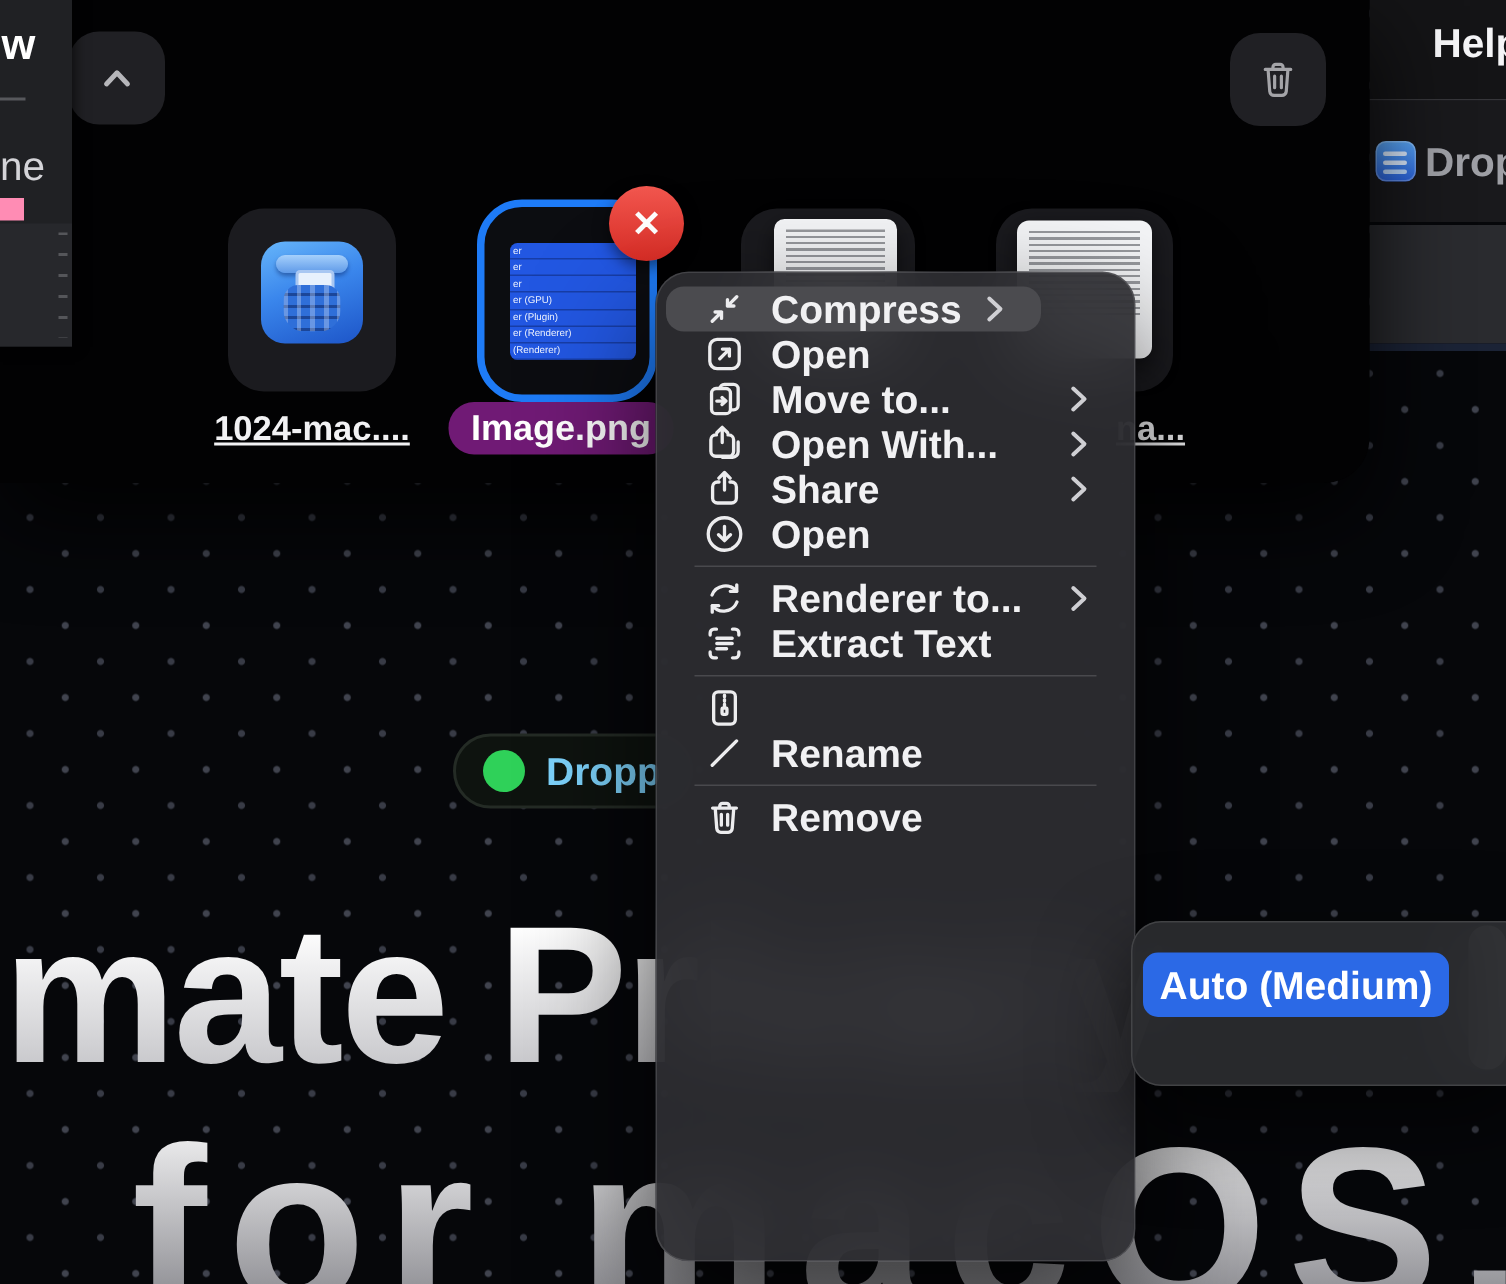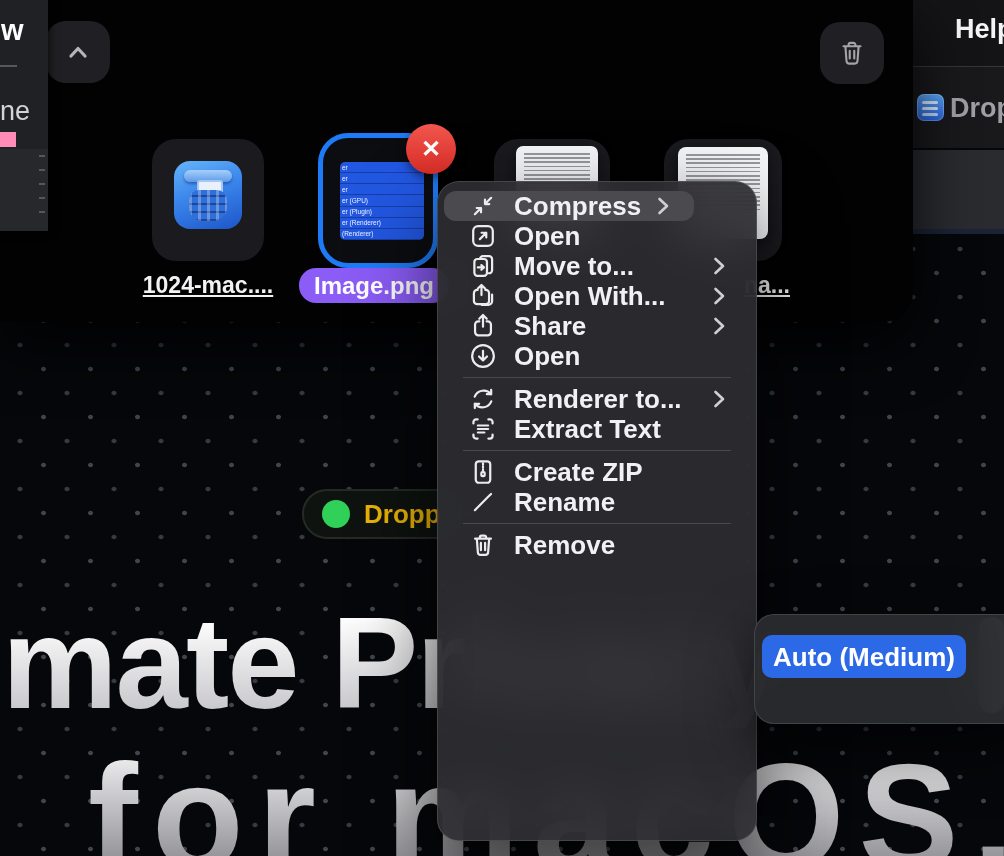--- a/index.html
+++ b/index.html
@@ -55,21 +55,21 @@
   .lbl4{left:744px;top:272px;}
   .sel-ring{position:absolute;left:318px;top:133px;width:120px;height:135px;border-radius:30px;
        border:5px solid #1e7bf7;background:#0c0d11;box-sizing:border-box;}
   .shot{position:absolute;left:17px;top:24px;width:84px;height:78px;border-radius:5px;background:#2257e2;
        overflow:hidden;display:flex;flex-direction:column;}
   .shot .ln{flex:1;display:flex;align-items:center;padding-left:2px;font-size:6.5px;color:#eef3ff;
        border-bottom:1px solid rgba(10,30,95,.45);white-space:nowrap;}
   .close-x{position:absolute;left:406px;top:124px;width:50px;height:50px;border-radius:25px;
        background:linear-gradient(180deg,#f2574f,#da2d26);display:flex;align-items:center;justify-content:center;
        color:#fff;font-size:24px;font-weight:700;z-index:12;box-shadow:0 4px 10px rgba(0,0,0,.5);}
-  .pill-label{position:absolute;left:299px;top:268px;width:150px;height:35px;border-radius:17px;background:#8b5cf6;
+  .pill-label{position:absolute;left:299px;top:268px;width:150px;height:35px;border-radius:17px;background:#701a75;
        display:flex;align-items:center;justify-content:center;font-size:24px;font-weight:700;color:#fff;}
   .tile.t3{left:494px;width:116px;height:122px;}
   .tile.t4{left:664px;width:118px;height:122px;}
   .page{position:absolute;background:#f5f6f8;box-shadow:0 6px 16px rgba(0,0,0,.55);}
   .p3{left:22px;top:7px;width:82px;height:86px;border-radius:7px;}
   .p4{left:14px;top:8px;width:90px;height:92px;border-radius:8px;}
   .page::after{content:"";position:absolute;left:8px;right:8px;top:7px;height:62%;
        background:repeating-linear-gradient(180deg,#8d8f94 0 1.6px,transparent 1.6px 4.2px);opacity:.9;}
   
   .left-strip{position:absolute;left:0;top:0;width:48px;height:231px;background:#202124;z-index:15;
@@ -78,21 +78,21 @@
   .ls-div{position:absolute;left:0;top:65px;width:17px;height:2px;background:#57585c;}
   .ls-ne{position:absolute;left:0;top:96px;font-size:27px;color:#d4d4d8;}
   .ls-pink{position:absolute;left:0;top:132px;width:16px;height:15px;background:#ff8cb4;}
   .ls-panel{position:absolute;left:0;top:149px;width:48px;height:82px;background:#27282c;}
   .ls-panel::after{content:"";position:absolute;right:3px;top:6px;width:6px;height:70px;
        background:repeating-linear-gradient(180deg,#55565a 0 2px,transparent 2px 14px);}
   
   .badge{position:absolute;left:302px;top:489px;width:160px;height:50px;border-radius:25px;z-index:11;
        background:#0e130f;border:2px solid #242b25;box-sizing:border-box;display:flex;align-items:center;}
   .badge .dot{width:28px;height:28px;border-radius:50%;background:#2fd159;margin-left:18px;}
-  .badge .btxt{margin-left:14px;font-size:26px;font-weight:700;color:#eab308;}
+  .badge .btxt{margin-left:14px;font-size:26px;font-weight:700;color:#7dd3fc;}
   
   .ctx{position:absolute;left:437px;top:181px;width:320px;height:660px;border-radius:22px;z-index:30;
        background:rgba(45,45,49,.93);
        -webkit-backdrop-filter:blur(24px);backdrop-filter:blur(24px);
        box-shadow:0 34px 80px rgba(0,0,0,.68),0 0 0 1px rgba(255,255,255,.12) inset;
        padding:10px 0;box-sizing:border-box;display:flex;flex-direction:column;}
   .mi{height:30px;margin:0 7px;padding:0 24px;border-radius:12px;display:flex;align-items:center;gap:16px;
       color:#f1f1f3;font-size:26px;font-weight:600;cursor:default;flex:none;}
   .mi.hl{background:#4b4b4f;}
   .mi .ic{width:30px;height:30px;display:flex;align-items:center;justify-content:center;flex:none;}
@@ -302,21 +302,20 @@
       </span>
     </div>
     <div class="mi">
       <span class="ic">
         <svg width="28" height="28" viewBox="0 0 24 24" fill="none" stroke="#ececee" stroke-width="1.9" stroke-linecap="round" stroke-linejoin="round">
             <rect x="5.8" y="2.8" width="12.4" height="18.4" rx="2.6"></rect>
             <path d="M12 4.6v1M12 7.2v1M12 9.8v1"></path>
             <rect x="10.6" y="12" width="2.8" height="3.6" rx="0.9"></rect>
           </svg>
       </span>
-      <span class="lbl">Create ZIP</span>
     </div>
     <div class="mi">
       <span class="ic">
         <svg width="28" height="28" viewBox="0 0 24 24" fill="none" stroke="#ececee" stroke-width="1.9" stroke-linecap="round" stroke-linejoin="round">
             <path d="M5 19 16 8M16 8l2.9-2.9"></path>
           </svg>
       </span>
       <span class="lbl">Rename</span>
     </div>
     <div class="msep"></div>

